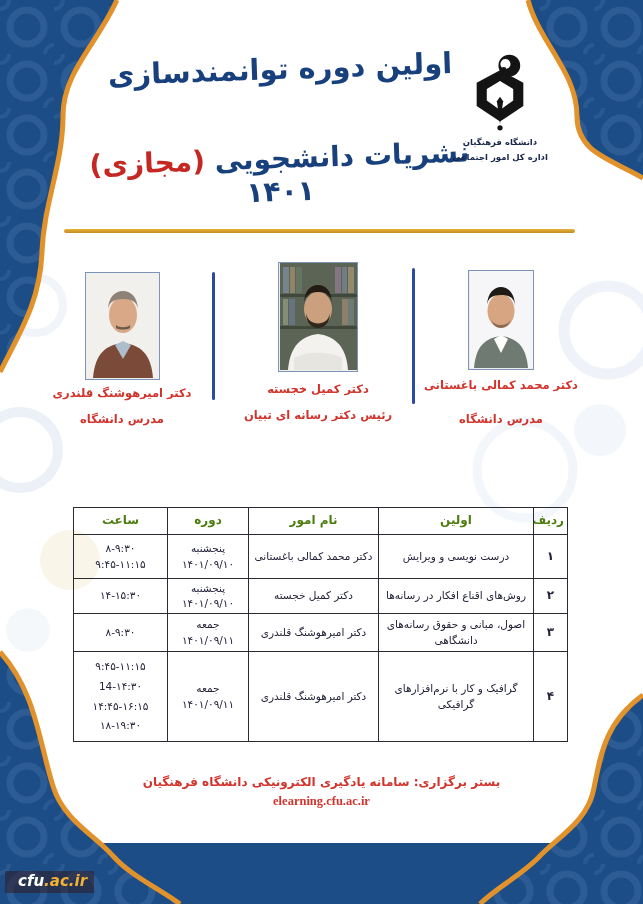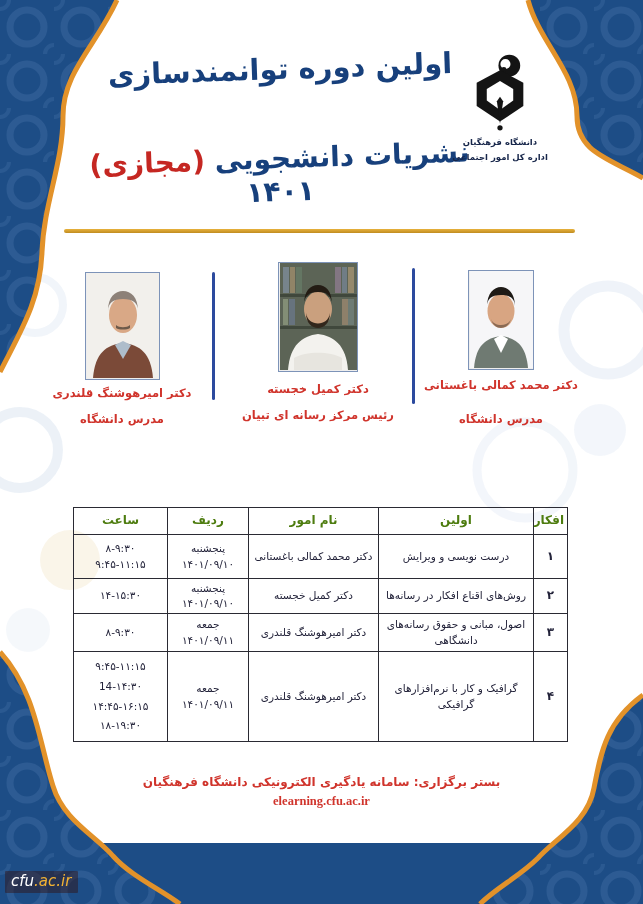--- a/index.html
+++ b/index.html
@@ -31,22 +31,22 @@
         color:#23233a;font-size:10.5px;line-height:1.45;overflow:hidden;}
   th{font-size:12px;font-weight:bold;color:#4d7c0f;height:24px;}
   td.num{font-weight:bold;font-size:12px;}
   .t-line{display:block;direction:ltr;unicode-bidi:isolate;}
   tr.r1{height:44px;} tr.r2{height:35px;} tr.r3{height:38px;} tr.r4{height:90px;}
 
   
   .plat{left:0;width:643px;text-align:center;color:#d0342c;font-weight:bold;}
   .plat-1{top:775px;font-size:12px;}
   .plat-2{top:794px;font-size:12.5px;font-family:"Liberation Serif",serif;}
-  .badge{left:5px;top:871px;font-style:italic;font-weight:normal;font-size:15px;
-         background:rgba(50,15,15,.45);padding:1px 7px 3px 6px;border-radius:1px;}
+  .badge{left:5px;top:871px;font-style:italic;font-weight:bold;font-size:15px;
+         background:rgba(50,15,15,.45);padding:1px 7px 3px 13px;border-radius:1px;}
   .badge .w{color:#ffffff;} .badge .y{color:#f2b233;}
 </style>
 </head>
 <body>
 
 <div class="poster" dir="rtl">
 
   <svg class="abs" style="left:0;top:0;" width="643" height="904" viewBox="0 0 643 904">
     <defs>
       <pattern id="rosette" patternUnits="userSpaceOnUse" width="54" height="54">
@@ -141,21 +141,21 @@
           <rect x="0" y="63" width="77" height="3" fill="#3c4438"></rect>
       </g>
       <path d="M8,107 C10,82 22,73 38,71 C54,73 66,82 68,107 Z" fill="#f3f2ee"></path>
       <path d="M14,95 C26,88 50,88 62,95 L62,107 L14,107 Z" fill="#e7e5df"></path>
       <ellipse cx="38" cy="46" rx="14" ry="17.5" fill="#caa07e"></ellipse>
       <path d="M24,42 C24,28 30,22 38,22 C46,22 52,28 52,42 C52,33 47,29 38,29 C29,29 24,33 24,42 Z" fill="#241c14"></path>
       <path d="M26,50 C28,64 48,64 50,50 C50,60 44,65 38,65 C32,65 26,60 26,50 Z" fill="#32271c"></path>
     </svg>
   </div>
   <div class="abs cap" style="left:233px;top:382px;width:170px;">دکتر کمیل خجسته</div>
-  <div class="abs cap" style="left:233px;top:408px;width:170px;">رئیس مرکز رسانه ای تبیان</div>
+  <div class="abs cap" style="left:233px;top:408px;width:170px;">رئیس دکتر رسانه ای تبیان</div>
 
   <div class="abs v-div" style="left:212px;top:272px;height:128px;"></div>
 
   <div class="abs photo" style="left:85px;top:272px;width:75px;height:108px;">
     <svg width="72" height="105" viewBox="0 0 72 105">
       <rect width="72" height="105" fill="#f2f0ec"></rect>
       <path d="M6,105 C8,80 19,72 36,70 C53,72 64,80 66,105 Z" fill="#7b4a38"></path>
       <path d="M28,72 L36,86 L44,72 L36,68 Z" fill="#aebdcb"></path>
       <ellipse cx="36" cy="42" rx="14" ry="18" fill="#d9a886"></ellipse>
       <path d="M21,38 C21,24 28,18 36,18 C44,18 51,24 51,38 C51,30 46,26 36,26 C26,26 21,30 21,38 Z" fill="#8d8178"></path>
@@ -169,24 +169,24 @@
     <table>
       <colgroup>
         <col style="width:34px">
           <col style="width:155px">
           <col style="width:130px">
         <col style="width:81px">
           <col style="width:94px">
       </colgroup>
       <tbody>
           <tr>
-        <th>افکار</th>
+        <th>ردیف</th>
         <th>اولین</th>
         <th>نام امور</th>
-        <th>ردیف</th>
+        <th>دوره</th>
         <th>ساعت</th>
       </tr>
       <tr class="r1">
         <td class="num">۱</td>
         <td>درست نویسی و ویرایش</td>
         <td>دکتر محمد کمالی باغستانی</td>
         <td>
           <span class="t-line" style="direction:rtl">پنجشنبه</span>
           <span class="t-line">۱۴۰۱/۰۹/۱۰</span>
         </td>

